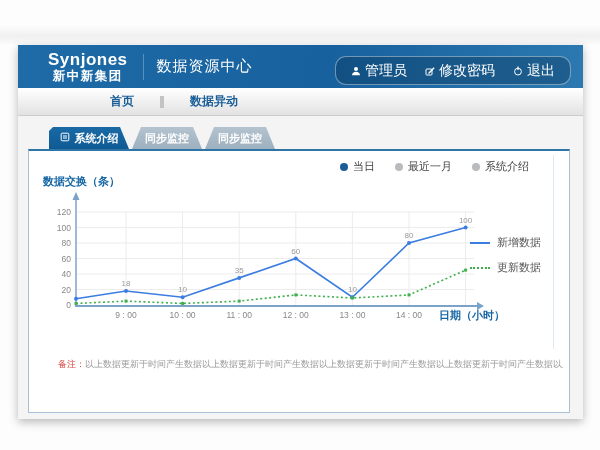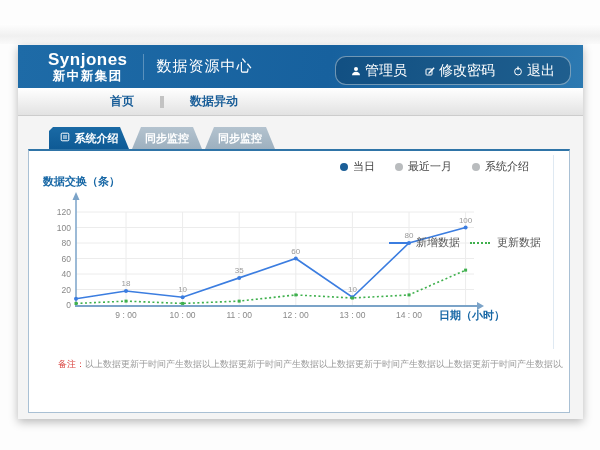--- a/index.html
+++ b/index.html
@@ -38,21 +38,21 @@
        clip-path:polygon(9px 0,calc(100% - 9px) 0,100% 100%,0 100%);}
   
   .panel{position:relative;background:#fff;border:1px solid #a9c0d4;border-top:2px solid #2f74a7;height:261px;}
   .radio-row{position:absolute;top:8px;right:40px;display:flex;gap:20px;align-items:center;}
   .radio{display:flex;align-items:center;gap:5px;font-size:11px;color:#444;cursor:pointer}
   .dot{width:8px;height:8px;border-radius:50%}
   .dot.sel{background:#1b5e97}
   .dot.unsel{background:#b9bcbe}
   .ylabel{position:absolute;left:14px;top:23px;font-size:11px;font-weight:bold;color:#1767a5}
   svg.chart{position:absolute;left:0;top:40px;overflow:visible}
-  .legend{position:absolute;right:28px;top:84px;display:flex;flex-direction:row;gap:10px;}
+  .legend{position:absolute;right:28px;top:84px;display:flex;flex-direction:column;gap:10px;}
   .legend-row{display:flex;align-items:center;gap:7px;font-size:11px;color:#555;cursor:pointer}
   .sample{width:20px;height:0}
   .sample.solid{border-top:2px solid #3b7de0}
   .sample.dotted{border-top:2px dotted #3fb04d}
   .divider-v{position:absolute;left:524px;top:4px;height:194px;width:1px;background:#dfe9f2}
   .note{position:absolute;left:29px;top:207px;right:6px;font-size:9px;color:#9a9a9a;white-space:nowrap;overflow:hidden}
   .note .prefix{color:#d9413d}
 </style>
 </head>
 <body>

